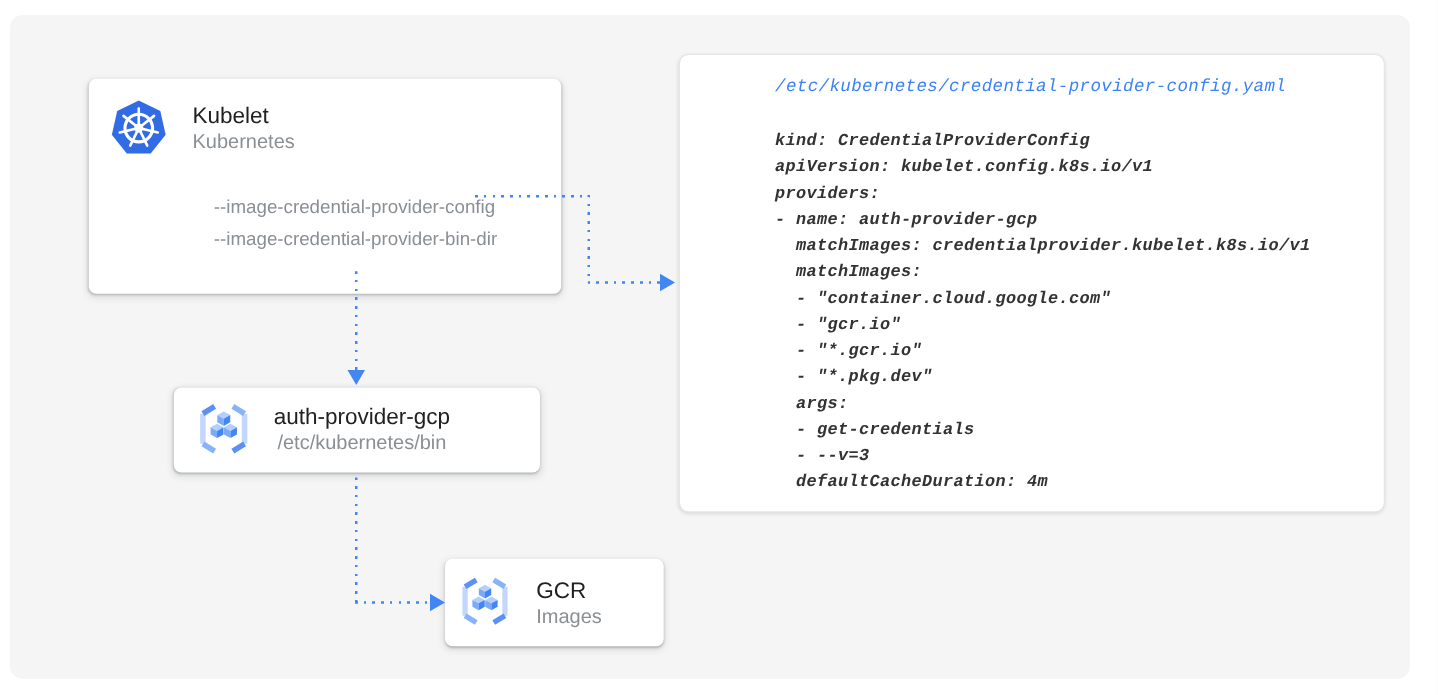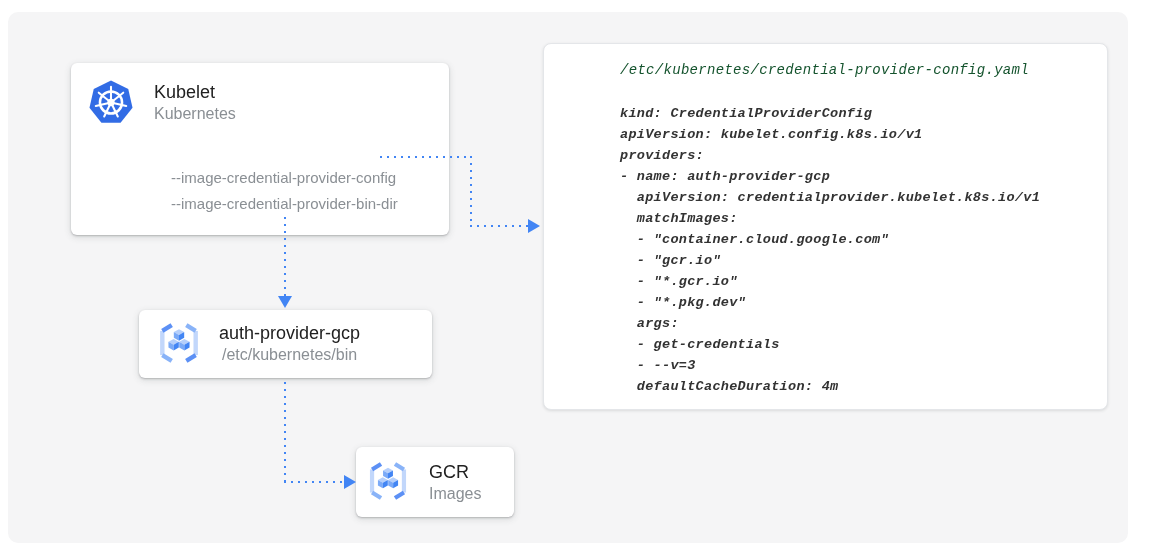--- a/index.html
+++ b/index.html
@@ -6,35 +6,35 @@
   html,body { width:1150px; height:556px; background:#ffffff; font-family:"Liberation Sans",sans-serif; }
   .stage { position:relative; width:1150px; height:556px; overflow:hidden; }
 
   .panel { position:absolute; left:8px; top:12px; width:1120px; height:531px;
            background:#f5f5f6; border-radius:10px; }
 
   .node { position:absolute; background:#ffffff; border-radius:6px;
           box-shadow:0 1px 2px rgba(60,64,67,.30), 0 2px 6px 1px rgba(60,64,67,.12); }
   .node-kubelet { left:71px; top:63px; width:378px; height:172px; padding:16px 0 17px 17px; }
   .node-auth    { left:139px; top:310px; width:293px; height:68px; padding:10px 0 0 15px; }
-  .node-gcr     { left:356px; top:447px; width:158px; height:70px; padding:12px 0 0 8px; }
+  .node-gcr     { left:356px; top:447px; width:175px; height:70px; padding:12px 0 0 8px; }
   .node-row { display:flex; align-items:flex-start; }
 
   .icon-wrap { flex:0 0 auto; }
   .node-text { margin-left:20px; }
   .node-title { font-size:18px; line-height:22px; color:#212121; margin-top:2px; }
   .node-subtitle { font-size:16px; line-height:21px; color:#8a8f94; }
-  .node-flags { margin-left:83px; margin-top:36px; }
+  .node-flags { margin-left:83px; margin-top:23px; }
   .flag-line { font-size:15px; line-height:26px; color:#8a8f94; white-space:pre; }
 
   .code-card { position:absolute; left:543px; top:43px; width:565px; height:367px;
                background:#ffffff; border:1px solid #e4e6e9; border-radius:8px;
                box-shadow:0 1px 3px rgba(60,64,67,.14); padding:16px 0 0 76px; }
   .code-path { font-family:"Liberation Mono",monospace; font-style:italic;
-               font-size:14px; line-height:21px; letter-spacing:.3px; color:#14532d;
+               font-size:14px; line-height:21px; letter-spacing:.3px; color:#3b82f6;
                margin-bottom:22px; white-space:pre; }
   .code-line { font-family:"Liberation Mono",monospace; font-style:italic; font-weight:700;
                font-size:13.5px; line-height:21px; letter-spacing:.3px; color:#333333;
                white-space:pre; }
 
   .dot-h { position:absolute; height:2px;
            background-image:repeating-linear-gradient(to right,#4285f4 0 2px,transparent 2px 7px); }
   .dot-v { position:absolute; width:2px;
            background-image:repeating-linear-gradient(to bottom,#4285f4 0 2px,transparent 2px 7px); }
   .arr-right { position:absolute; width:0; height:0;
@@ -135,21 +135,21 @@
     </div>
   </div>
 
   <div class="code-card">
     <div class="code-path">/etc/kubernetes/credential-provider-config.yaml</div>
     <div>
         <div class="code-line">kind: CredentialProviderConfig</div>
         <div class="code-line">apiVersion: kubelet.config.k8s.io/v1</div>
         <div class="code-line">providers:</div>
         <div class="code-line">- name: auth-provider-gcp</div>
-        <div class="code-line">  apiVersion: credentialprovider.kubelet.k8s.io/v1</div>
+        <div class="code-line">  matchImages: credentialprovider.kubelet.k8s.io/v1</div>
         <div class="code-line">  matchImages:</div>
         <div class="code-line">  - "container.cloud.google.com"</div>
         <div class="code-line">  - "gcr.io"</div>
         <div class="code-line">  - "*.gcr.io"</div>
         <div class="code-line">  - "*.pkg.dev"</div>
         <div class="code-line">  args:</div>
         <div class="code-line">  - get-credentials</div>
         <div class="code-line">  - --v=3</div>
         <div class="code-line">  defaultCacheDuration: 4m</div>
       </div>

